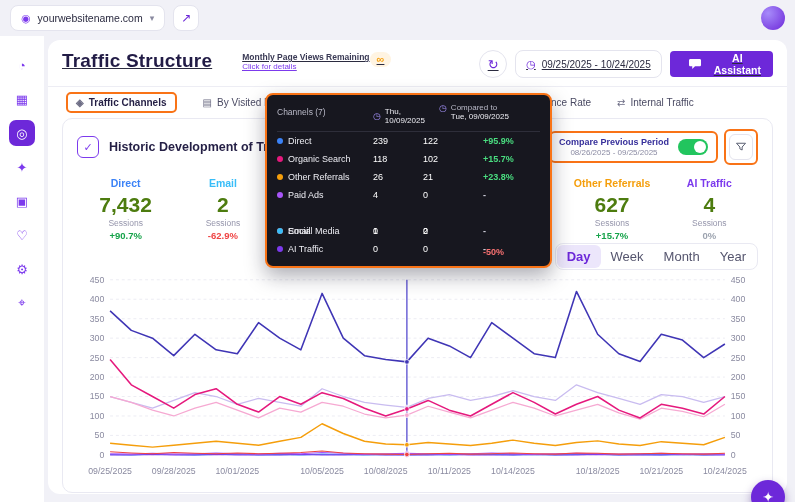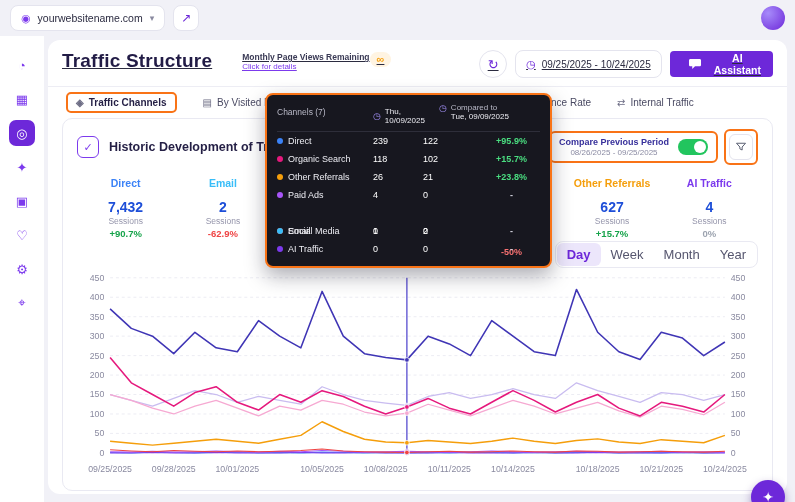--- a/index.html
+++ b/index.html
@@ -49,21 +49,21 @@
   .compare-range{font-size:8px;color:#8b8ba3;margin-top:1px;text-align:center;}
   .toggle{width:30px;height:16px;background:#22c55e;border-radius:9px;position:relative;cursor:pointer;flex:none;}
   .toggle .knob{position:absolute;right:2px;top:2px;width:12px;height:12px;border-radius:50%;background:#fff;}
   .filter-wrap{margin-left:6px;border:2px solid #f97316;border-radius:6px;padding:3px;}
   .filter-btn{width:22px;height:24px;border:1px solid #e4e4ee;border-radius:6px;background:#fff;display:flex;align-items:center;justify-content:center;cursor:pointer;}
 
   
   .stats-row{display:flex;margin-top:12px;}
   .stat{flex:1;text-align:center;cursor:pointer;}
   .stat-label{font-size:10.5px;font-weight:bold;}
-  .stat-value{font-size:14px;font-weight:bold;color:#1d4ed8;margin-top:10px;}
+  .stat-value{font-size:21px;font-weight:bold;color:#4d7c0f;margin-top:4px;}
   .stat-unit{font-size:8.5px;color:#9595ab;margin-top:1px;}
   .stat-delta{font-size:9.5px;font-weight:bold;margin-top:2px;}
   .up{color:#16a34a;} .down{color:#ef4444;} .neutral{color:#9ca3af;}
 
   
   .show-row{display:flex;justify-content:flex-end;align-items:center;gap:8px;margin-top:2px;}
   .show-label{font-size:9px;color:#62627a;}
   .segmented{display:flex;border:1px solid #e9e9f2;border-radius:8px;padding:1px;background:#fff;}
   .period{border:none;background:transparent;font-size:13px;color:#55556e;padding:4px 10px;border-radius:6px;cursor:pointer;font-family:inherit;}
   .period.active{background:#ece6fb;color:#6d28d9;font-weight:bold;}
@@ -79,21 +79,21 @@
   .tt-head{display:grid;grid-template-columns:96px 66px 1fr;align-items:start;border-bottom:1px solid #2e2e3a;padding-bottom:6px;}
   .tt-ch{font-size:8.5px;color:#b9b9c7;padding-top:4px;}
   .tt-date{font-size:8px;color:#ececf2;display:flex;gap:4px;align-items:center;padding-top:4px;}
   .tt-cmp{font-size:8px;color:#b9b9c7;display:flex;gap:4px;}
   .tt-cmp .d2{color:#ececf2;}
   .tt-clock{color:#9f8df0;font-size:9px;}
   .tt-row{display:grid;grid-template-columns:96px 50px 60px 1fr;align-items:center;height:18px;font-size:9px;}
   .tt-label{display:flex;align-items:center;gap:5px;color:#ececf2;white-space:nowrap;}
   .tt-dot{width:6px;height:6px;border-radius:50%;flex:none;}
   .tt-v{color:#fff;}
-  .tt-delta{text-align:center;font-weight:bold;}
+  .tt-delta{text-align:left;font-weight:bold;}
   .t-up{color:#4ade80;} .t-down{color:#f87171;margin-top:43px;} .t-neutral{color:#cfcfda;}
 
   
   .bubble{position:absolute;right:10px;bottom:-12px;width:34px;height:34px;border-radius:50%;background:#6d28d9;color:#fff;display:flex;align-items:center;justify-content:center;font-size:14px;z-index:50;cursor:pointer;box-shadow:0 4px 10px rgba(60,20,120,.4);}
 </style>
 </head>
 <body>
 
 <div class="topbar">
   <div class="site-select">

